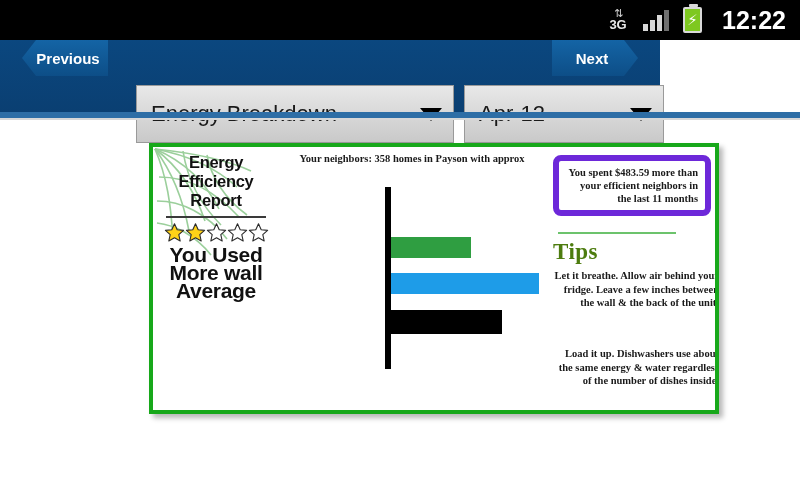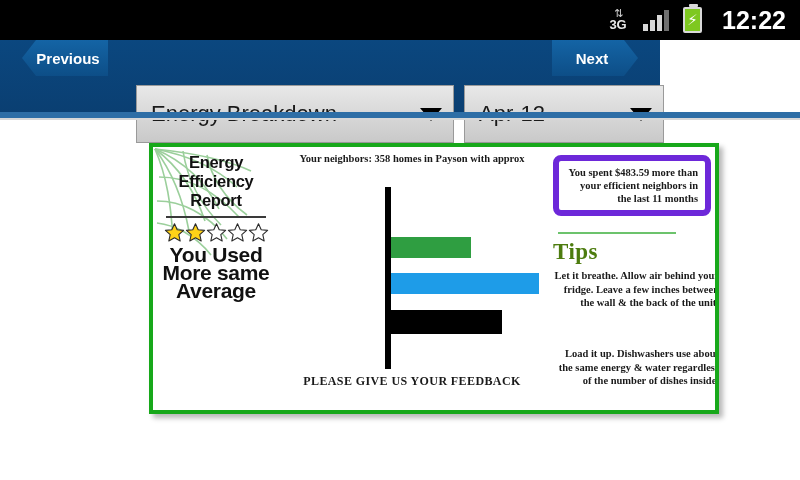--- a/index.html
+++ b/index.html
@@ -213,37 +213,36 @@
           </svg>
           <svg viewBox="0 0 21 20">
             <path d="M10.5 1.3 L13.2 7.2 L19.6 7.9 L14.8 12.2 L16.2 18.5 L10.5 15.3 L4.8 18.5 L6.2 12.2 L1.4 7.9 L7.8 7.2 Z" fill="#ffffff" stroke="#2b2b2b" stroke-width="1.1" stroke-linejoin="round"></path>
           </svg>
           <svg viewBox="0 0 21 20">
             <path d="M10.5 1.3 L13.2 7.2 L19.6 7.9 L14.8 12.2 L16.2 18.5 L10.5 15.3 L4.8 18.5 L6.2 12.2 L1.4 7.9 L7.8 7.2 Z" fill="#ffffff" stroke="#2b2b2b" stroke-width="1.1" stroke-linejoin="round"></path>
           </svg>
         </div>
       <div class="rep-sub">
         <div>You Used</div>
-        <div>More same</div>
+        <div>More wall</div>
         <div>Average</div>
       </div>
     </div>
 
     <div class="neighbors">
       <div>Your neighbors: 358 homes in Payson with approx</div>
     </div>
 
     <div class="chart">
       <div class="axis"></div>
       <div class="bar green" id="bar0" style="width: 79.92px; background: rgb(47, 158, 65);"></div>
       <div class="bar blue" id="bar1" style="width: 148px; background: rgb(30, 156, 232);"></div>
       <div class="bar black" id="bar2" style="width: 111px; background: rgb(0, 0, 0);"></div>
     </div>
 
-    <div class="feedback">PLEASE GIVE US YOUR FEEDBACK</div>
 
     <div class="callout">You spent $483.59 more than your efficient neighbors in the last 11 months</div>
 
     <div class="tips-rule"></div>
     <div class="tips-title">Tips</div>
     <div class="tip t1">Let it breathe. Allow air behind your fridge. Leave a few inches between the wall &amp; the back of the unit.</div>
     <div class="tip t2">Load it up. Dishwashers use about the same energy &amp; water regardless of the number of dishes inside.</div>
   </div>
 </div>
 

